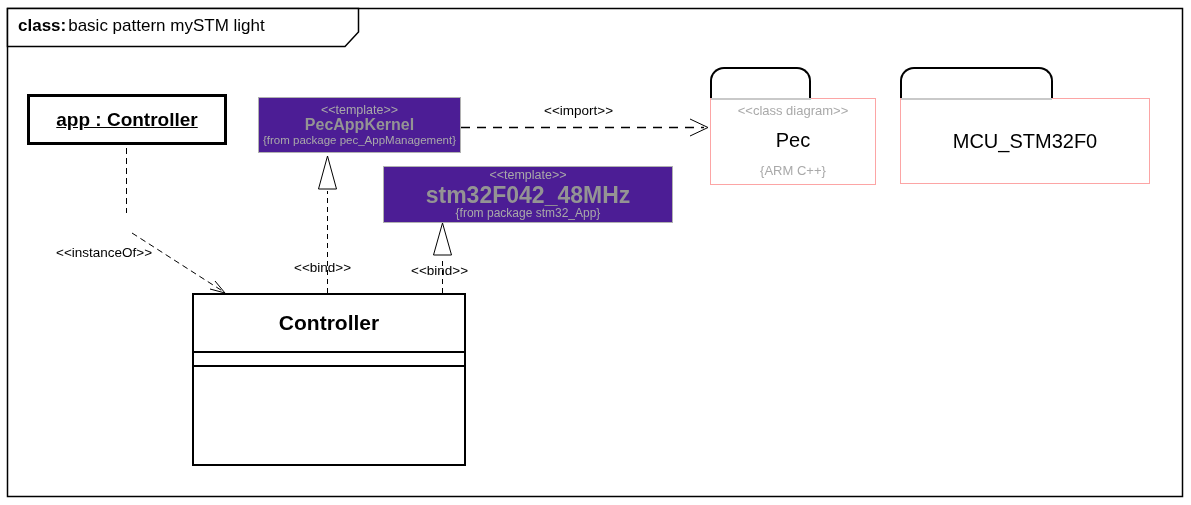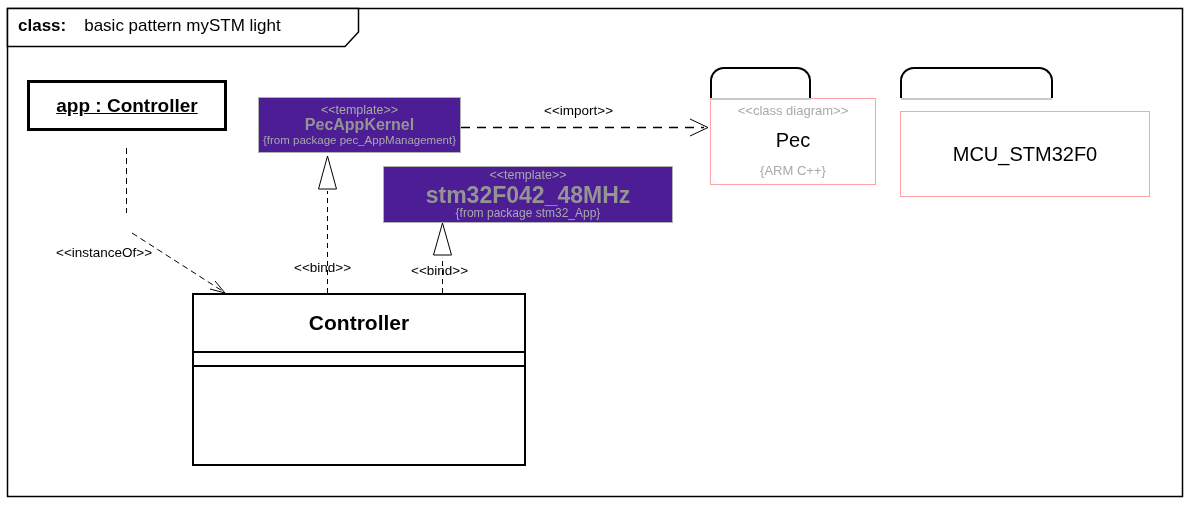--- a/index.html
+++ b/index.html
@@ -5,24 +5,24 @@
   html,body{margin:0;padding:0;background:#ffffff;}
   #canvas{position:relative;width:1191px;height:505px;background:#ffffff;
           font-family:"Liberation Sans",sans-serif;color:#000;overflow:hidden;}
   #wires{position:absolute;left:0;top:0;width:1191px;height:505px;pointer-events:none;}
   .abs{position:absolute;box-sizing:border-box;}
   .nowrap{white-space:nowrap;}
 
   
   .frame-title{left:18px;top:16px;font-size:17px;}
   .frame-title .kw{font-weight:bold;margin-top:16px;}
-  .frame-title .tt{margin-left:18px;}
+  .frame-title .tt{margin-left:2px;}
 
   
-  .obj-box{left:27px;top:80px;width:200px;height:51px;border:3px solid #000;background:#fff;
+  .obj-box{left:27px;top:94px;width:200px;height:51px;border:3px solid #000;background:#fff;
            display:flex;align-items:center;justify-content:center;}
   .obj-box .lbl{font-weight:bold;text-decoration:underline;font-size:19px;}
 
   
   .tpl{border:1px solid #b1b1b1;background:#4c1d95;display:flex;flex-direction:column;
        align-items:center;justify-content:center;line-height:1.06;}
   .tpl .st{font-size:12.5px;color:#a9a9a9;}
   .tpl .nm{font-weight:bold;color:#949494;}
   .tpl .nt{color:#a9a9a9;white-space:nowrap;}
   .tpl-pec{left:258px;top:97px;width:203px;height:56px;}
@@ -36,25 +36,25 @@
   .pkg-tab{border:2px solid #000;border-bottom:none;border-radius:14px 14px 0 0;background:#fff;}
   .pkg-body{border:1px solid #fca5a5;background:#fff;display:flex;flex-direction:column;align-items:center;}
   .pkg-grayline{background:#c9c9c9;height:2px;}
   .pec-tab{left:710px;top:67px;width:101px;height:31px;}
   .pec-body{left:710px;top:98px;width:166px;height:87px;padding:4px 0 6px 0;justify-content:space-between;}
   .pec-line{left:711px;top:98px;width:100px;}
   .pkg-st{font-size:13px;color:#a9a9a9;}
   .pkg-nm{font-size:20px;color:#000;}
   .pkg-nt{font-size:13px;color:#a9a9a9;}
   .mcu-tab{left:900px;top:67px;width:153px;height:31px;}
-  .mcu-body{left:900px;top:98px;width:250px;height:86px;justify-content:center;margin-top:13px;}
+  .mcu-body{left:900px;top:98px;width:250px;height:86px;justify-content:center;}
   .mcu-line{left:901px;top:98px;width:151px;}
 
   
-  .cls{left:192px;top:293px;width:334px;height:173px;border:2px solid #000;background:#fff;
+  .cls{left:192px;top:293px;width:274px;height:173px;border:2px solid #000;background:#fff;
        display:flex;flex-direction:column;}
   .cls .title{height:56px;border-bottom:2px solid #000;display:flex;align-items:center;
               justify-content:center;font-weight:bold;font-size:21px;}
   .cls .attrs{height:12px;border-bottom:2px solid #000;}
   .cls .ops{flex:1;padding:13px 0 0 31px;font-size:18px;line-height:26px;}
 
   
   .conn-lbl{font-size:13.5px;color:#000;}
   .lbl-instanceof{left:56px;top:214px;margin-top:31px;}
   .lbl-bind-pec{left:294px;top:260px;}

